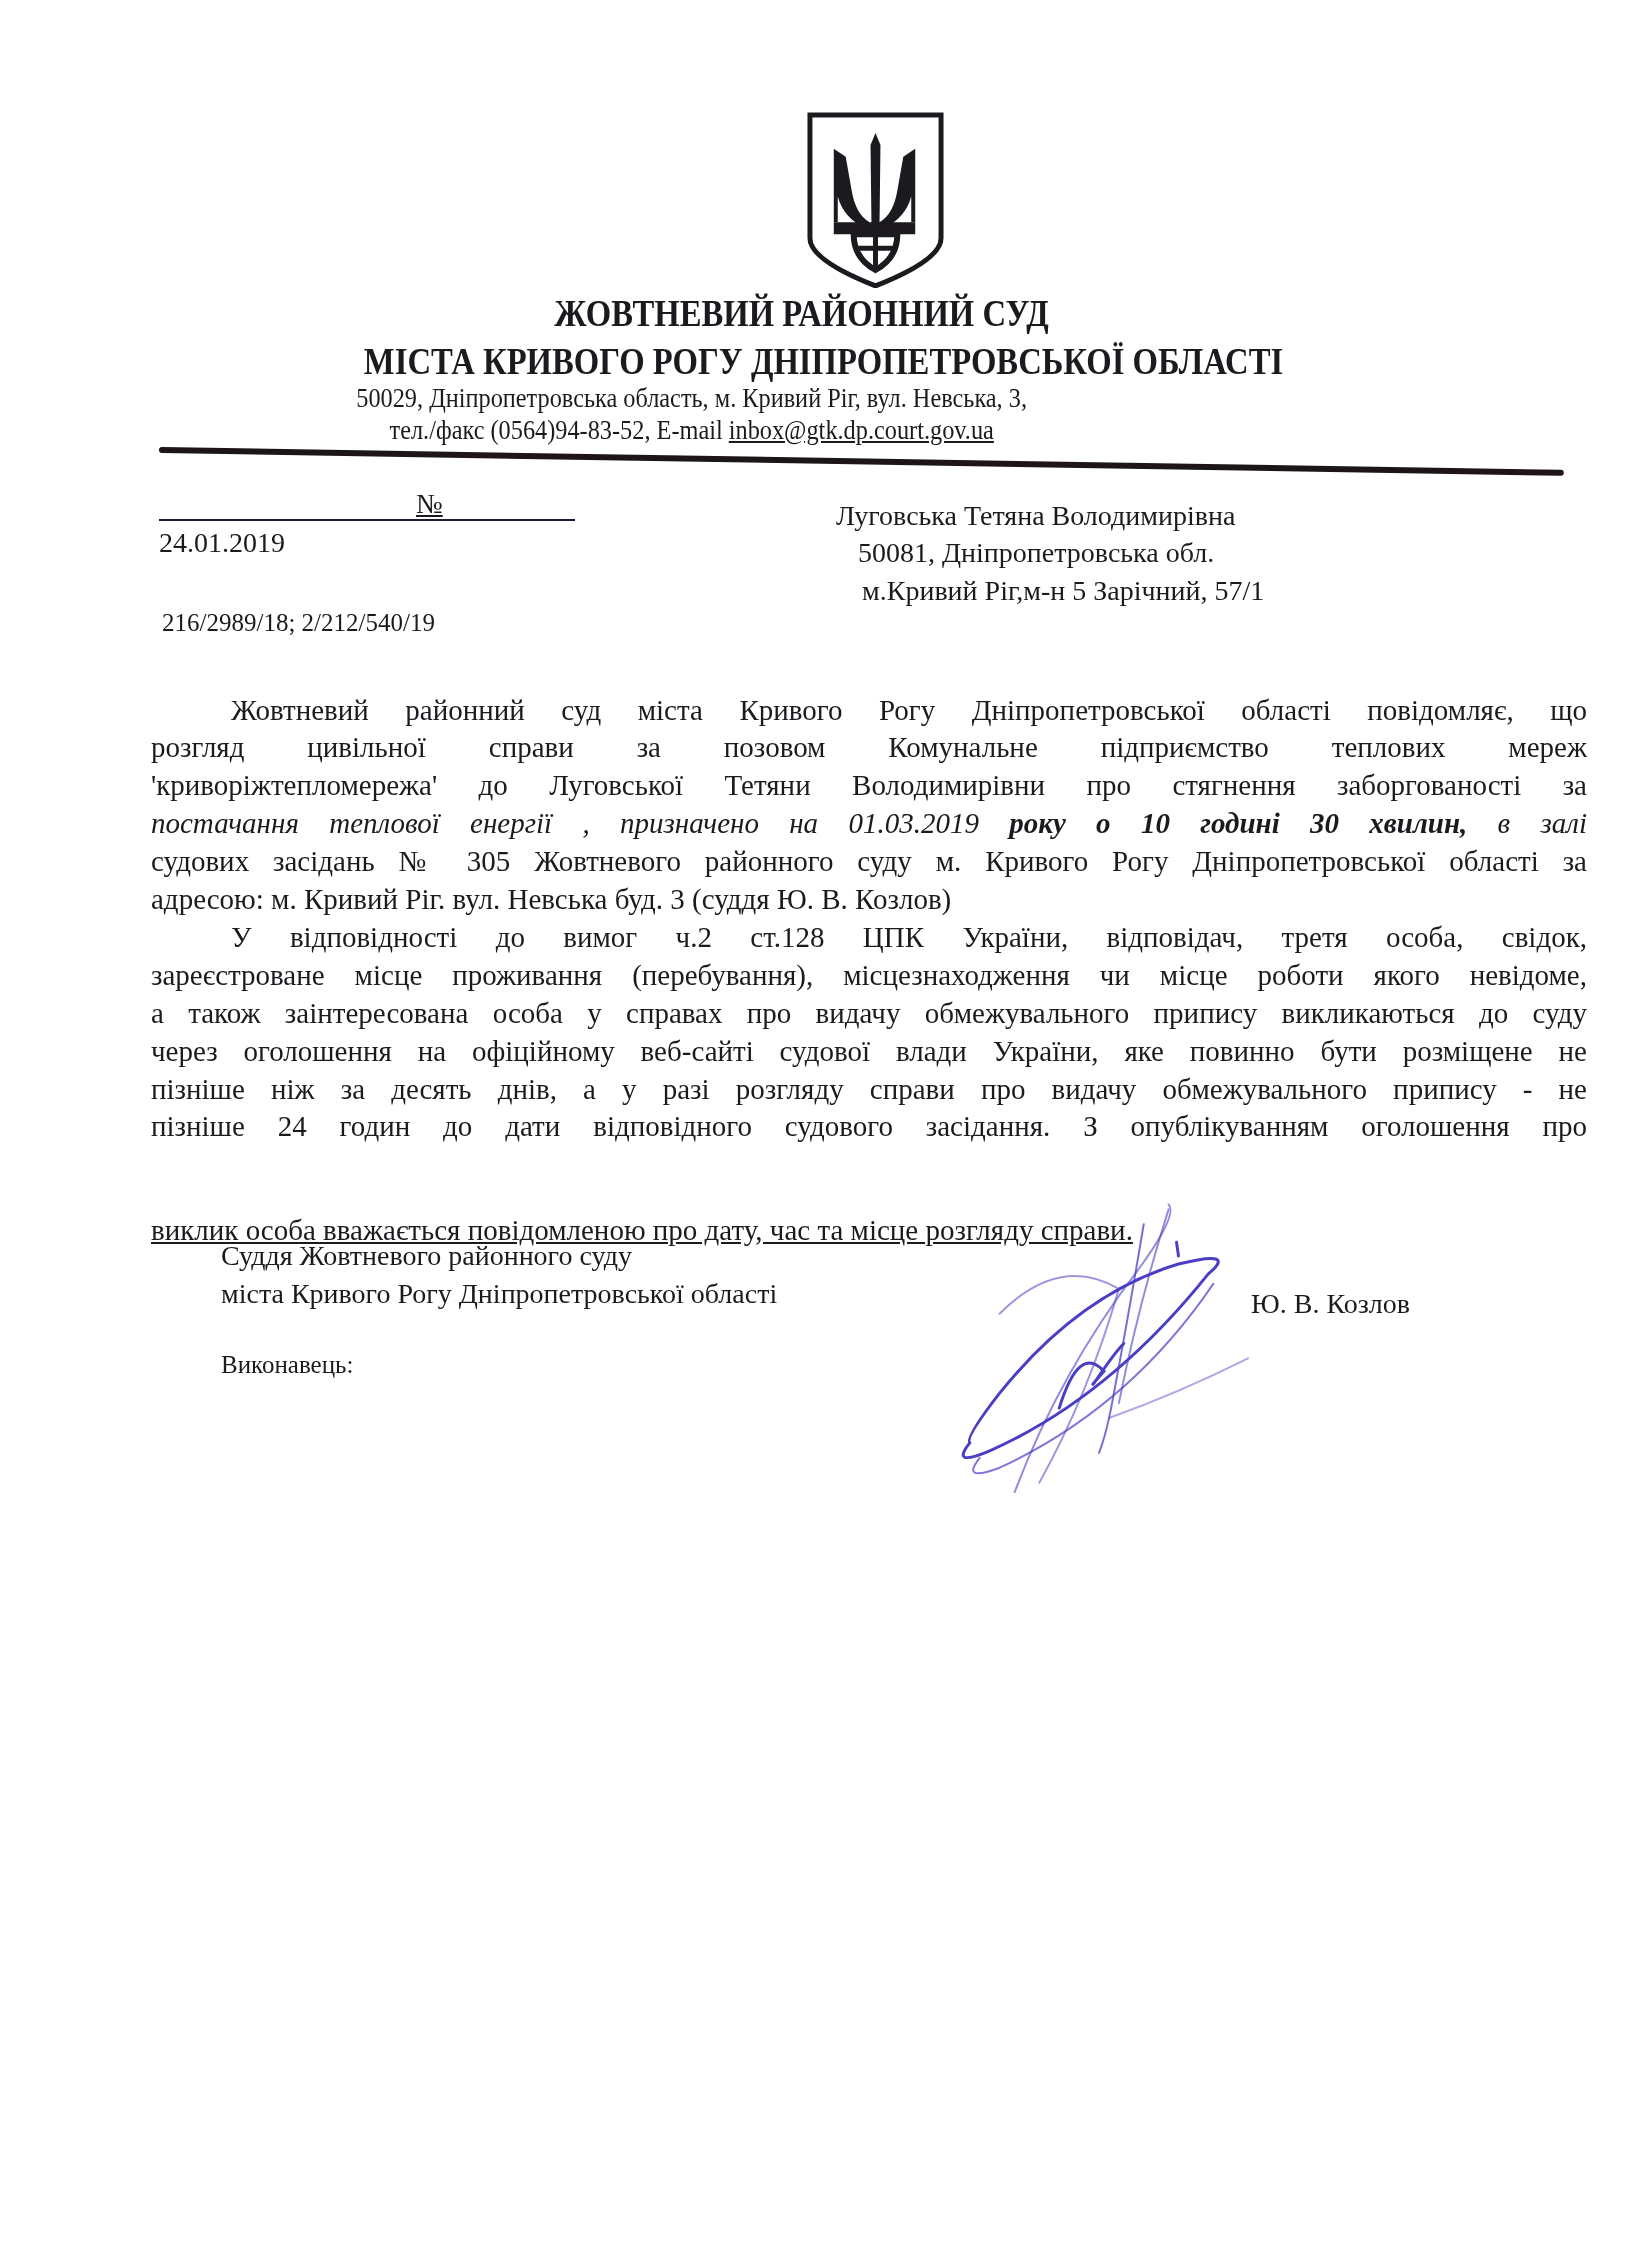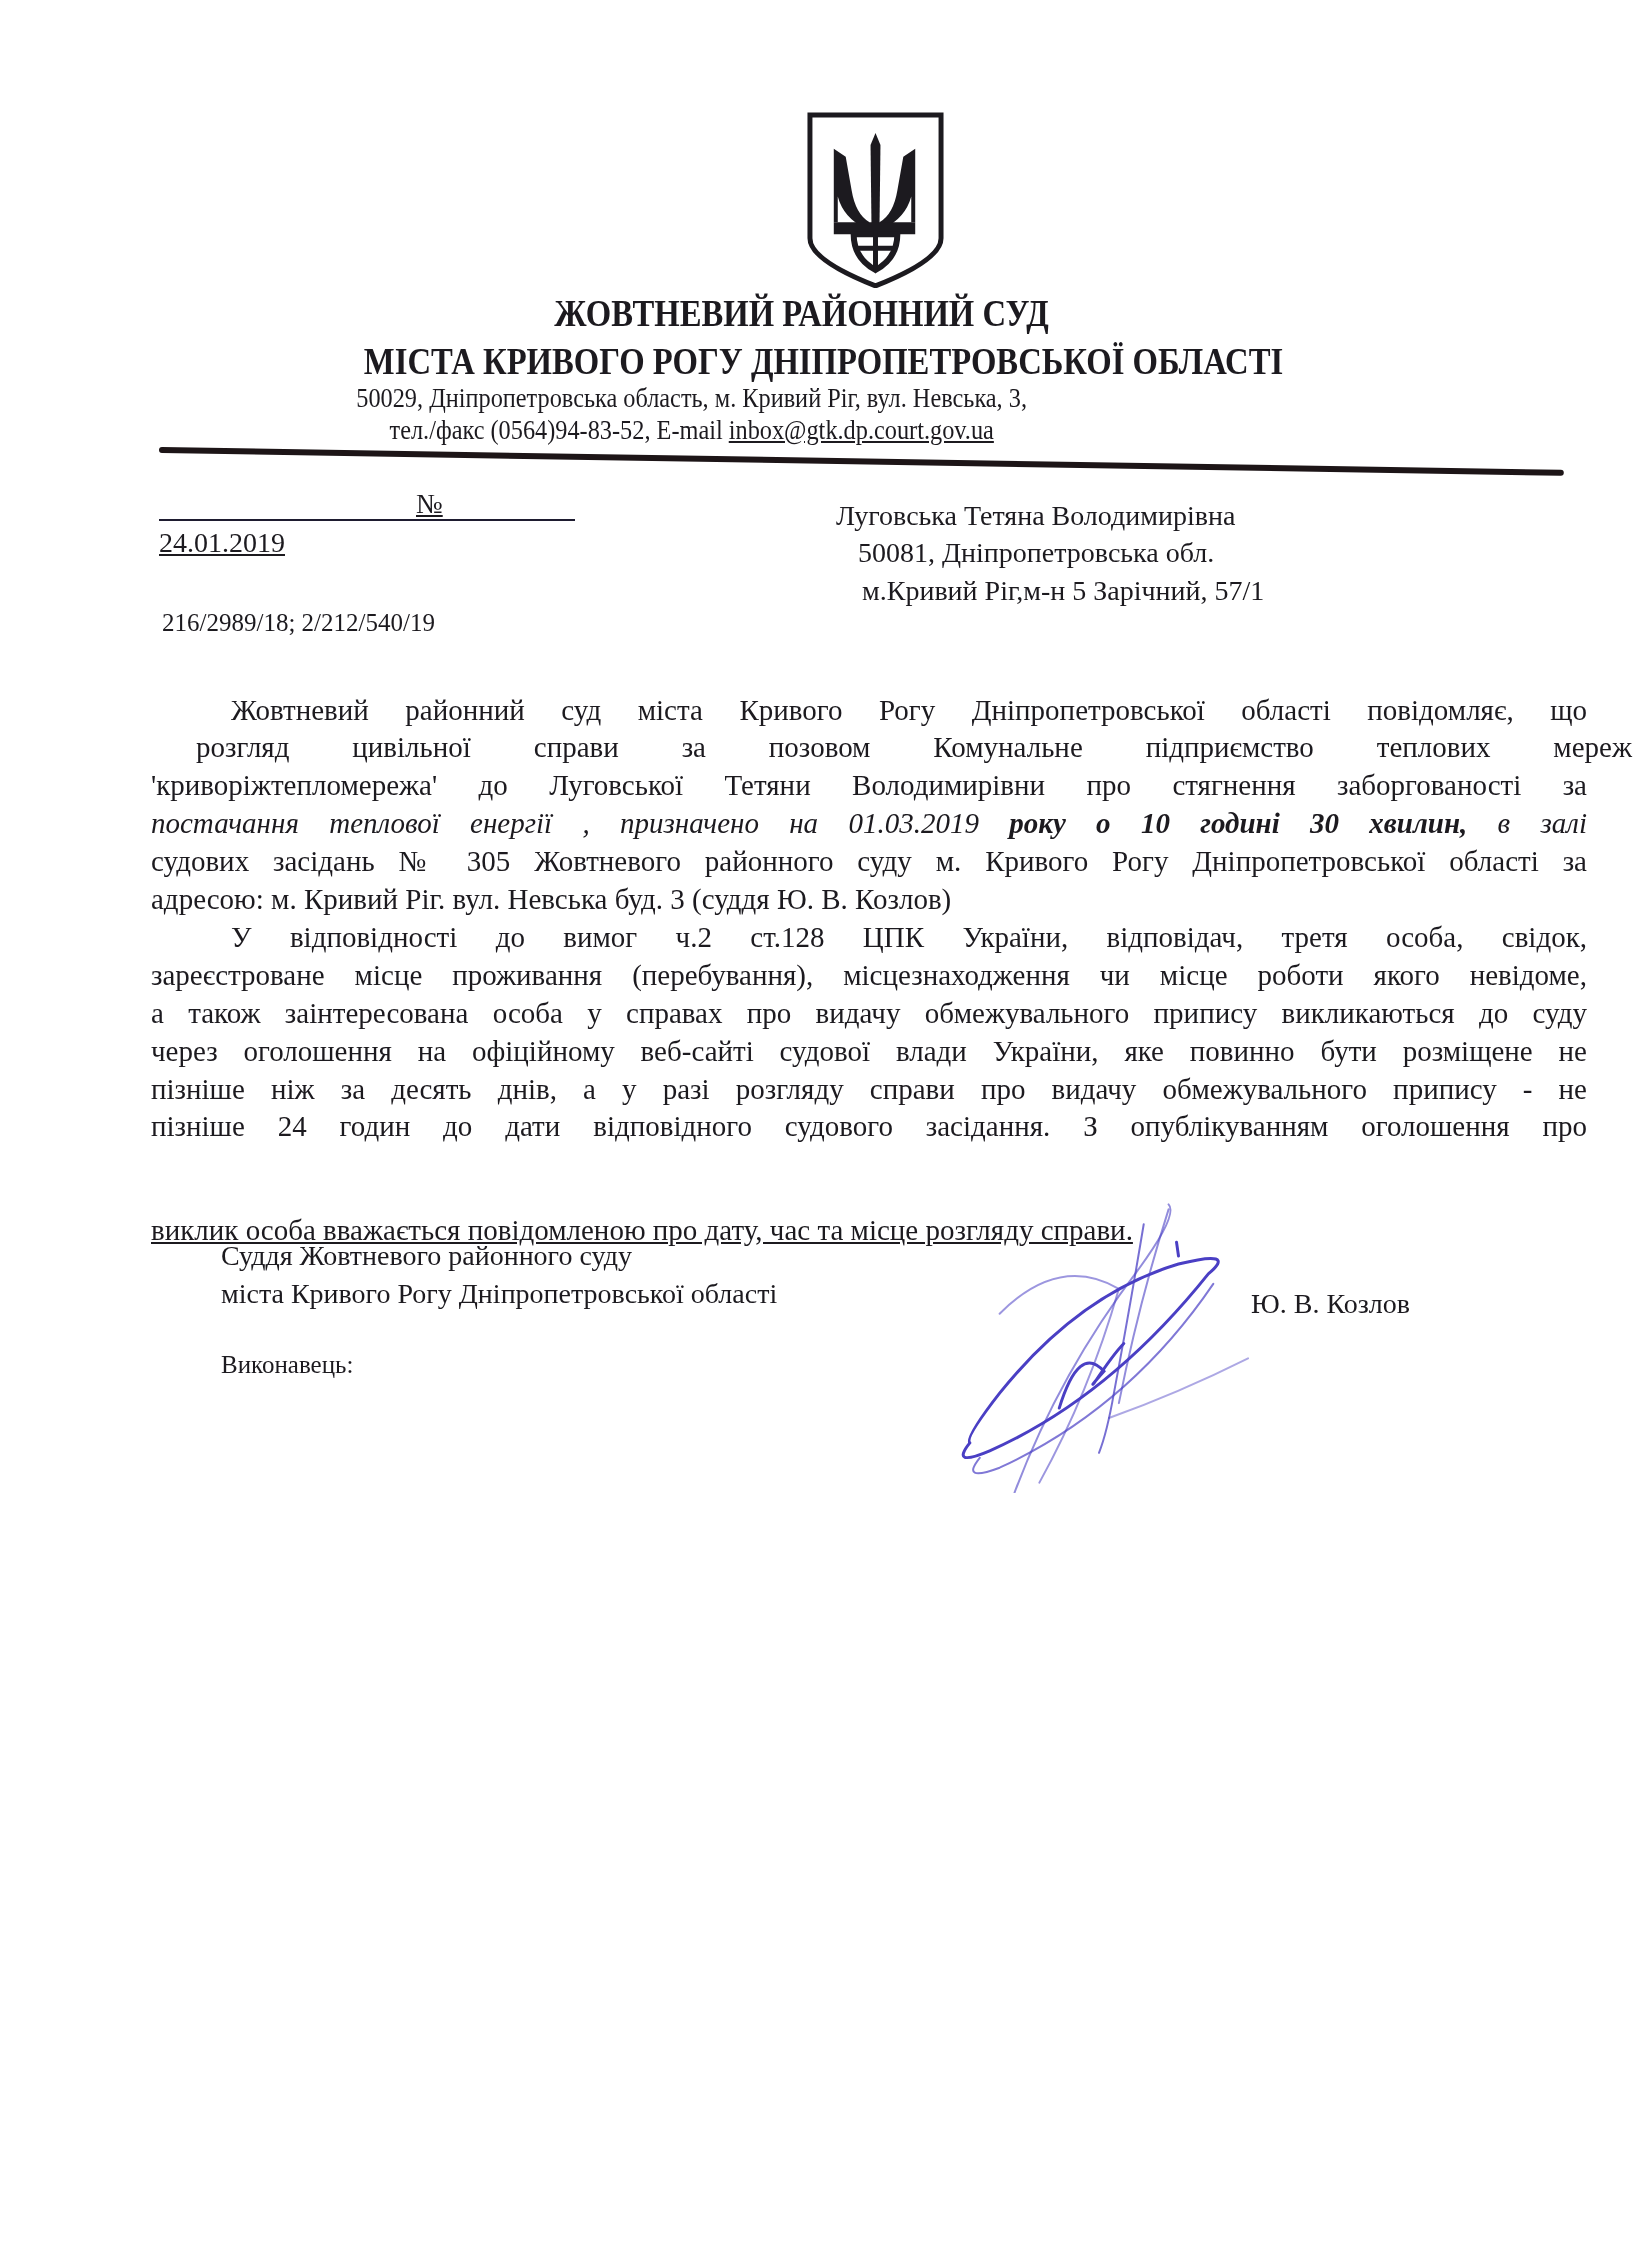--- a/index.html
+++ b/index.html
@@ -15,21 +15,21 @@
     .h2 span.sq { display: inline-block; transform: scaleX(0.86); transform-origin: center; }
     .addr { font-size: 27px; line-height: 32px; text-align: center; left: 0; width: 1384px; }
     .addr span.sq { display: inline-block; transform: scaleX(0.9); transform-origin: center; }
     .email { text-decoration: underline; }
     .rule { position: absolute; left: 159px; top: 447px; width: 1405px; height: 6px;
             background: #1d1517; border-radius: 3px; transform-origin: left center;
             transform: rotate(0.93deg); }
     .regline { position: absolute; left: 159px; top: 519px; width: 416px; height: 2px; background: #1e1c30; }
     .num { font-size: 28px; left: 416px; top: 488px; }
     .num span { text-decoration: underline; }
-    .date { font-size: 28px; left: 159px; top: 527px; text-decoration: underline; }
+    .date { font-size: 28px; left: 159px; top: 527px; }
     .cases { font-size: 25px; left: 162px; top: 609px; }
     .recip { font-size: 28px; line-height: 36px; }
     .body-line { position: absolute; left: 151px; width: 1436px; font-size: 29px; line-height: 36px;
                  text-align: justify; text-align-last: justify; white-space: normal; }
     .body-line.indent { left: 231px; width: 1356px; }
     .body-line.last { text-align-last: left; }
     .b { font-weight: bold; }
     .sign-text { font-size: 28px; line-height: 36px; }
     .signature { position: absolute; left: 940px; top: 1194px; width: 318px; height: 299px; }
   </style>
@@ -72,21 +72,21 @@
 <div class="regline"></div>
 <div class="abs num"><span>№</span></div>
 <div class="abs date">24.01.2019</div>
 <div class="abs cases">216/2989/18; 2/212/540/19</div>
 
 <div class="abs recip" style="left:836px; top:498px;">Луговська Тетяна Володимирівна</div>
 <div class="abs recip" style="left:858px; top:535px;">50081,  Дніпропетровська обл.</div>
 <div class="abs recip" style="left:862px; top:573px;">м.Кривий Ріг,м-н 5 Зарічний, 57/1</div>
 
 <div class="body-line indent" style="top:692px;">Жовтневий районний суд міста Кривого Рогу Дніпропетровської області повідомляє, що</div>
-<div class="body-line" style="top:729px;margin-left:45px;">розгляд цивільної справи за позовом Комунальне підприємство теплових мереж</div>
+<div class="body-line" style="top:729px;">розгляд цивільної справи за позовом Комунальне підприємство теплових мереж</div>
 <div class="body-line" style="top:767px;">'криворіжтепломережа'  до Луговської Тетяни Володимирівни про стягнення заборгованості за</div>
 <div class="body-line" style="top:805px;font-style:italic;">
   <span>постачання теплової енергії , призначено на   01.03.2019 </span><span class="b">року о  10   годині  30   хвилин,</span><span> в залі</span>
 </div>
 <div class="body-line" style="top:843px;">судових засідань № 305 Жовтневого районного суду м. Кривого Рогу Дніпропетровської області за</div>
 <div class="body-line last" style="top:881px;">адресою: м. Кривий Ріг. вул. Невська буд. 3 (суддя  Ю.  В.  Козлов)</div>
 
 <div class="body-line indent" style="top:919px;">У відповідності до вимог ч.2 ст.128 ЦПК України, відповідач, третя особа, свідок,</div>
 <div class="body-line" style="top:957px;">зареєстроване місце проживання (перебування), місцезнаходження чи місце роботи якого невідоме,</div>
 <div class="body-line" style="top:995px;">а також заінтересована особа у справах про видачу обмежувального припису викликаються до суду</div>

